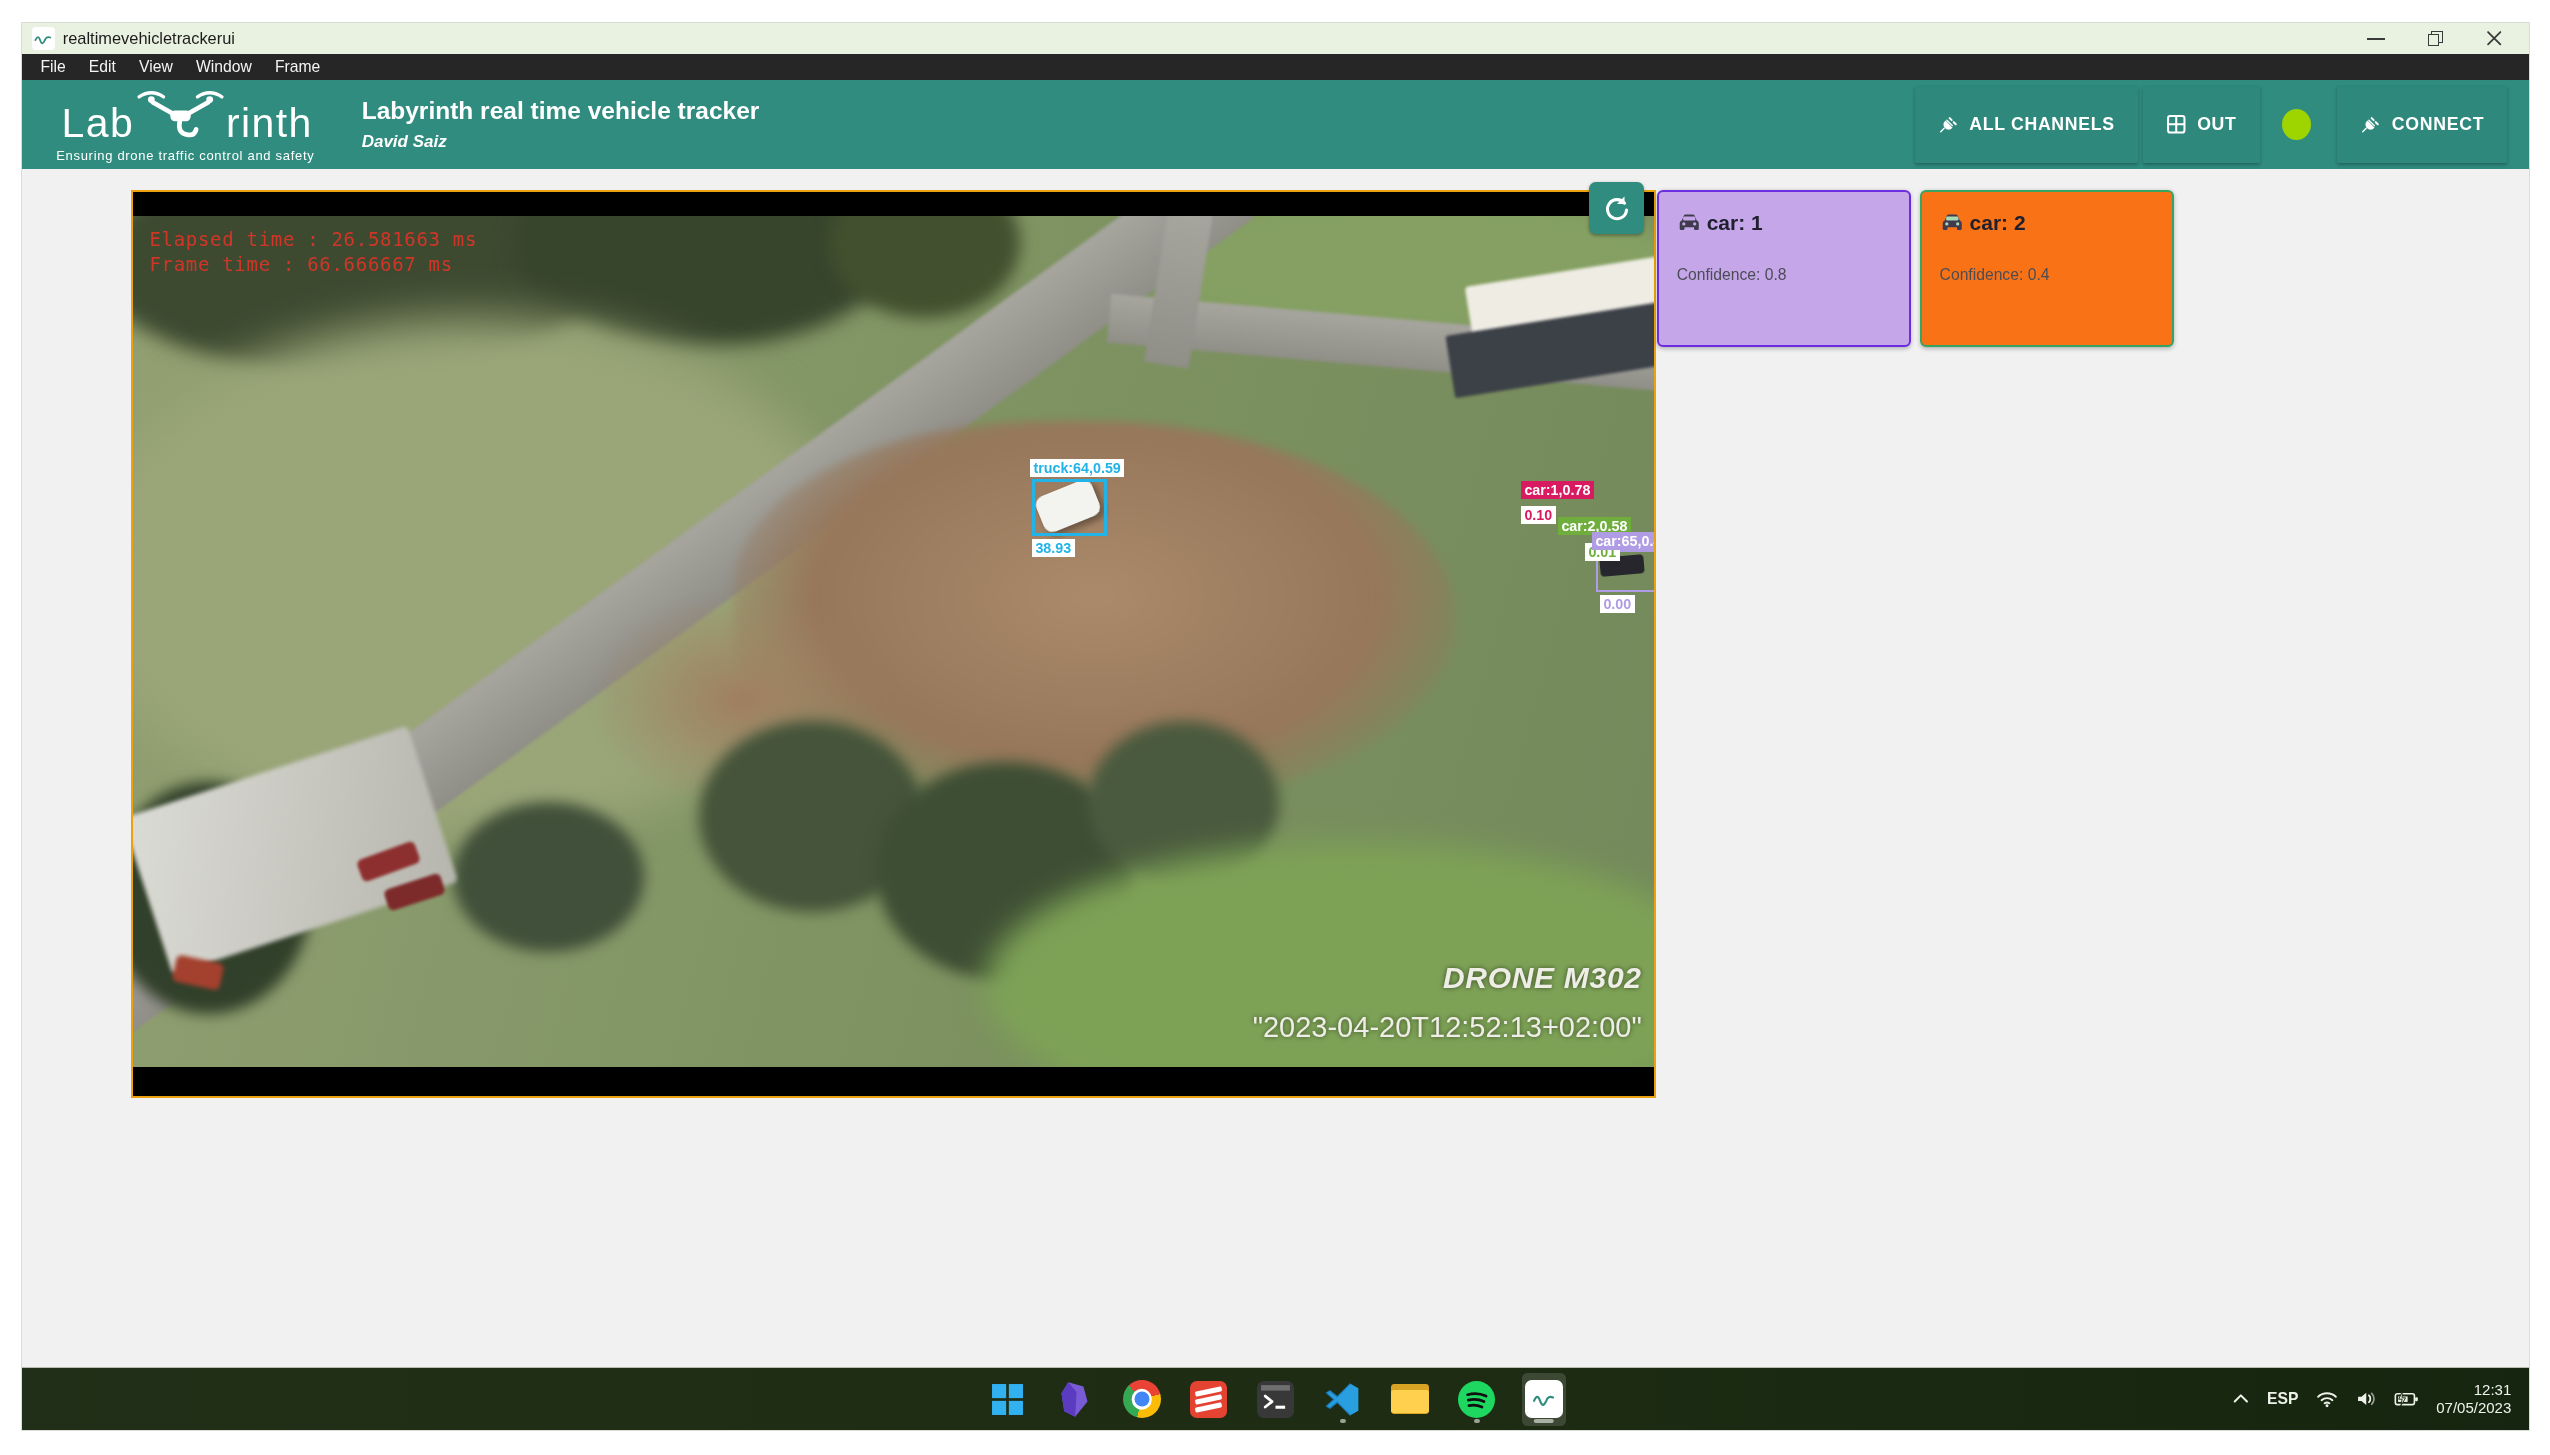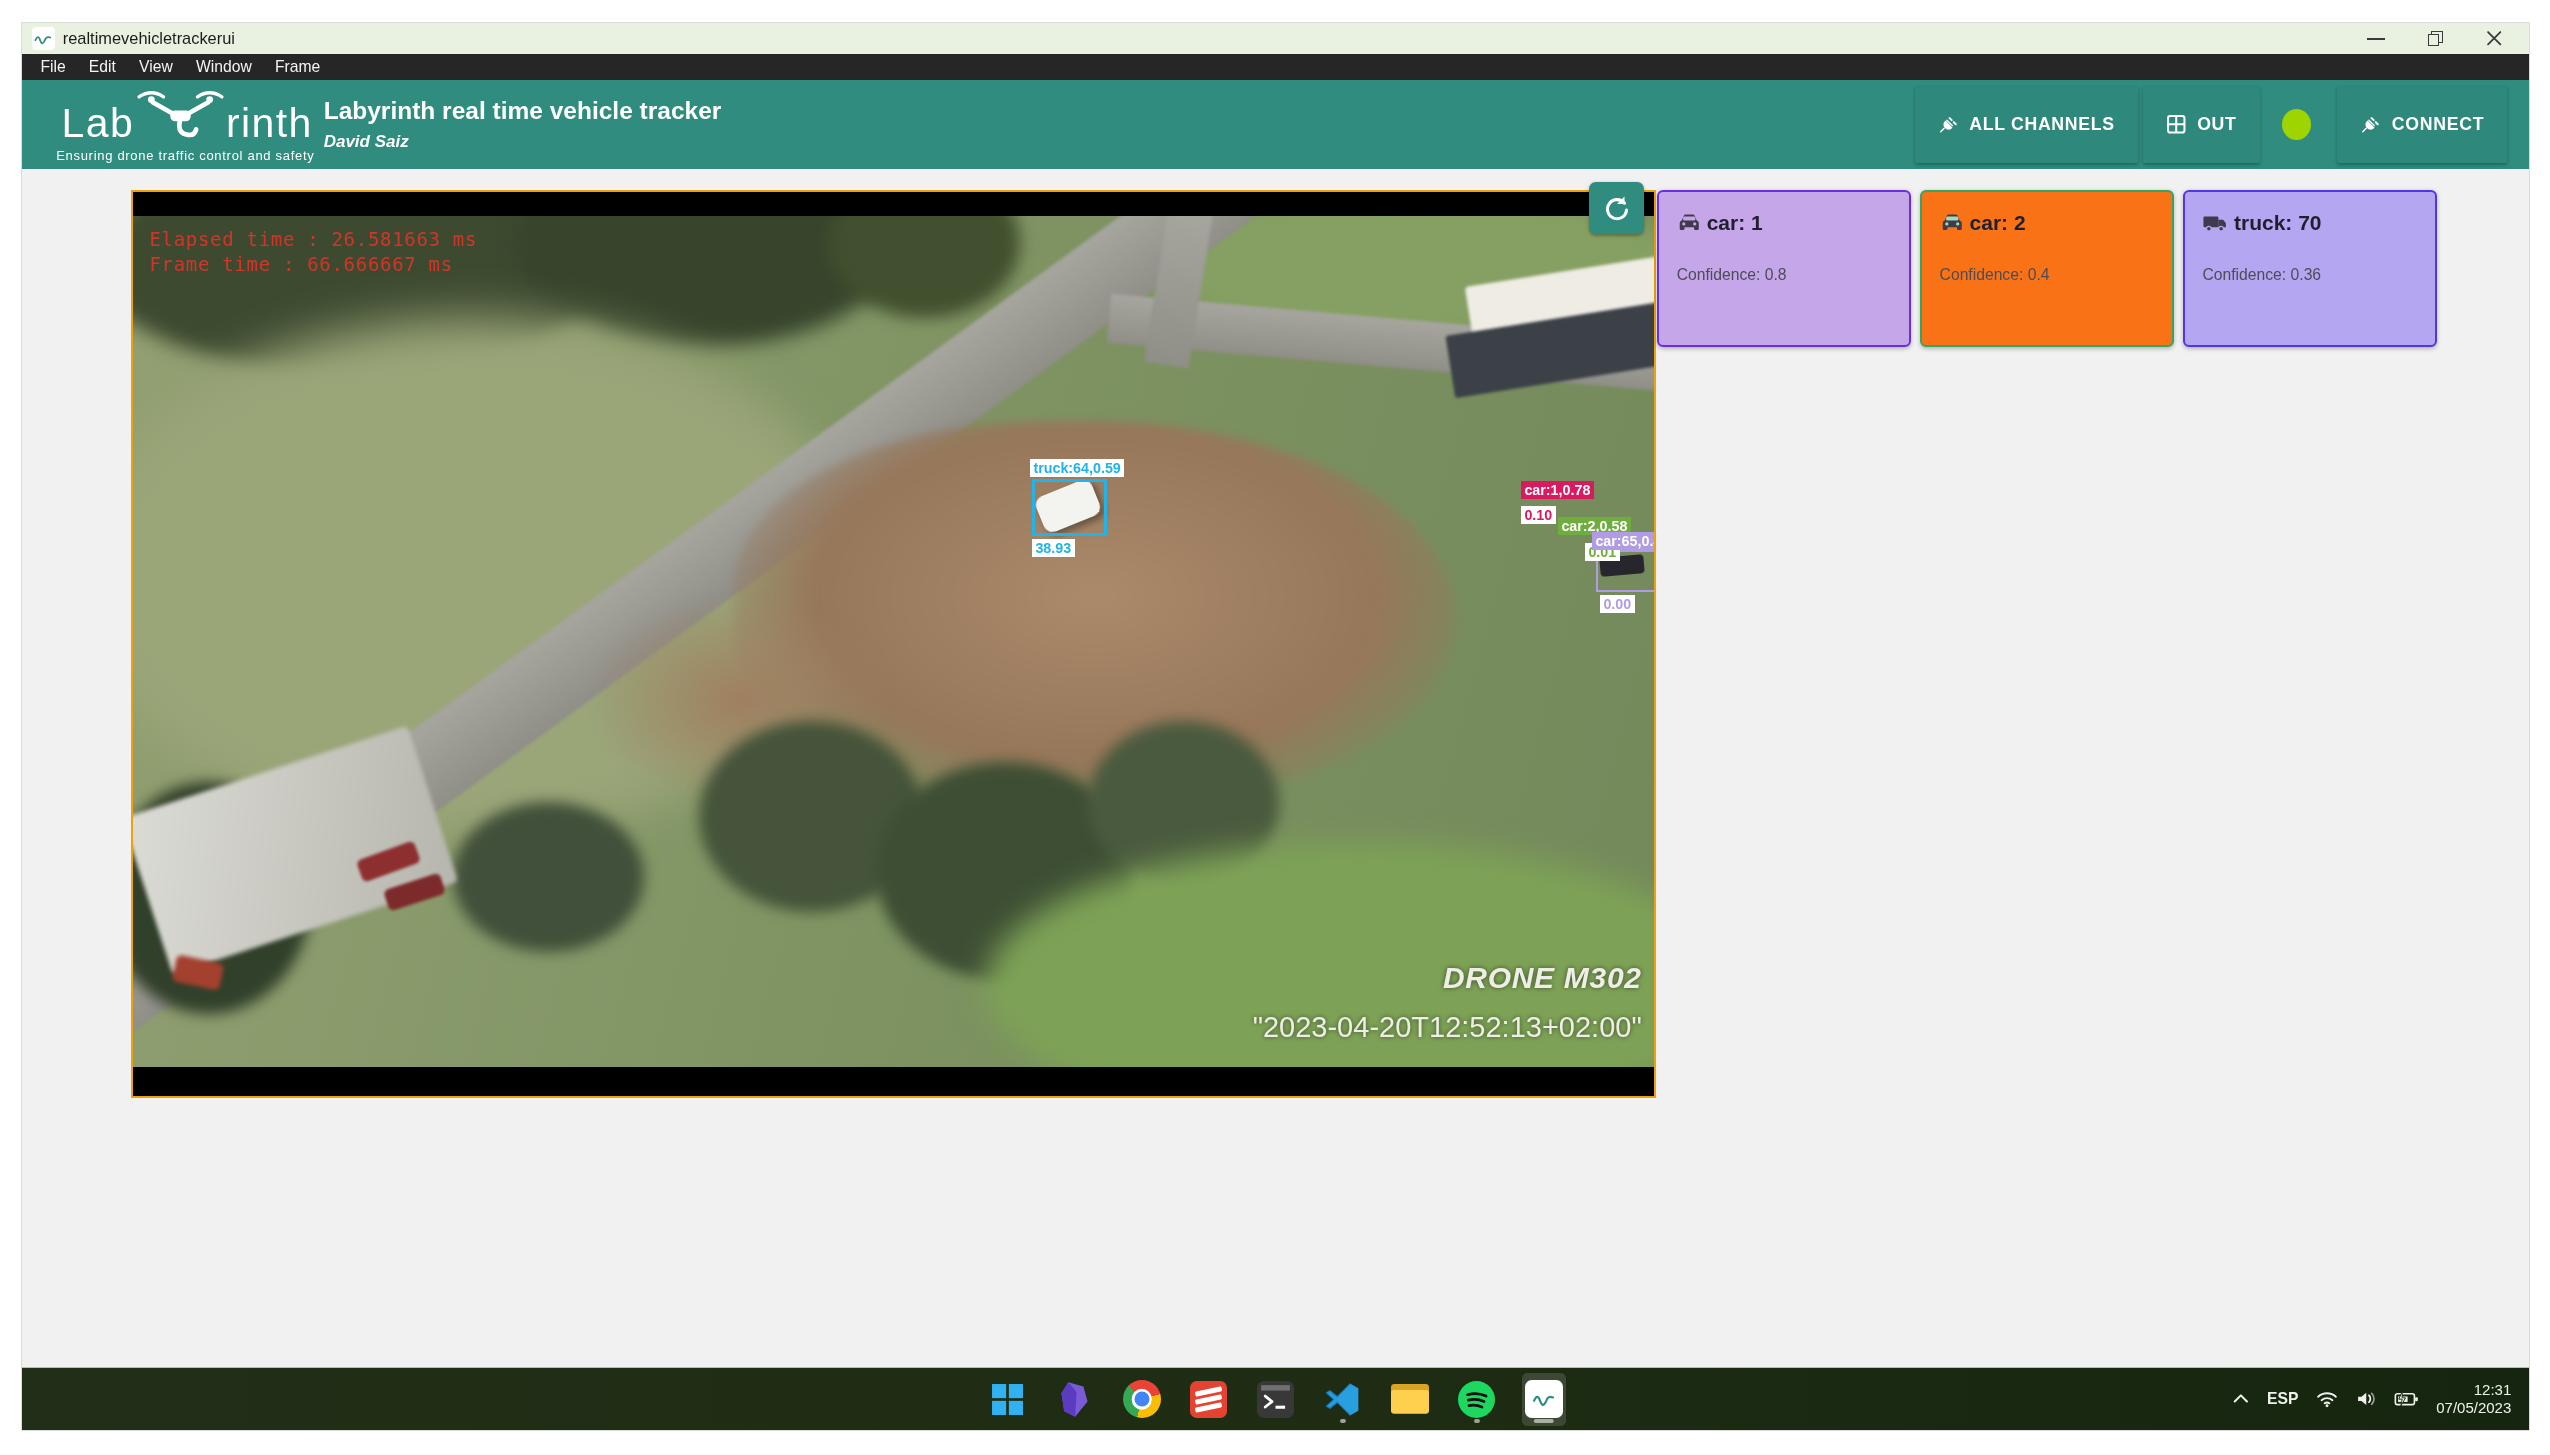--- a/index.html
+++ b/index.html
@@ -25,21 +25,21 @@
   .menubar{height:26px;background:#262626;display:flex;align-items:center;padding:0 6.8px;flex:0 0 auto;}
   .menu-item{color:#f4f4f4;font-size:15.7px;padding:0 11.6px;cursor:default;}
 
   
   .appbar{height:89px;background:#2f8c7f;display:flex;align-items:center;padding:0 17.7px;flex:0 0 auto;position:relative;}
   .brand{display:flex;flex-direction:column;align-items:center;color:#fff;margin-left:11px;width:273px;}
   .brand-row{display:flex;align-items:flex-end;line-height:0.9;}
   .brand-txt{font-size:41px;font-weight:400;letter-spacing:1.4px;color:#fff;}
   .drone-svg{margin:0 1.4px -1.4px 1.4px;}
   .tagline{font-size:13px;letter-spacing:0.7px;margin-top:5.5px;color:#fff;align-self:flex-start;padding-left:5.5px;}
-  .titles{color:#fff;}
+  .titles{margin-left:38px;color:#fff;}
   .app-title{font-size:24.5px;font-weight:bold;}
   .app-subtitle{font-size:17px;font-style:italic;font-weight:bold;margin-top:6.8px;}
   .actions{margin-left:auto;display:flex;align-items:center;height:100%;padding:5.5px 4.1px;}
   .hbtn{display:flex;align-items:center;gap:11px;background:#2e897c;border:none;color:#fff;
         font-family:"Liberation Sans",sans-serif;font-size:17.7px;font-weight:bold;letter-spacing:0.7px;
         height:76px;padding:0 23px;margin-left:4.8px;cursor:pointer;
         box-shadow:0 1.4px 3.4px rgba(0,0,0,.28);border-radius:1.4px;}
   .status-dot{width:29px;height:31px;border-radius:50%;margin:0 22px;}
 
   
@@ -294,32 +294,20 @@
             <path d="M7 14 l3 -7 a3 3 0 0 1 3 -2 h10 a3 3 0 0 1 3 2 l3 7 a4 4 0 0 1 3 4 v8 a2 2 0 0 1 -2 2 h-3 a2 2 0 0 1 -2 -2 v-2 H11 v2 a2 2 0 0 1 -2 2 H6 a2 2 0 0 1 -2 -2 v-8 a4 4 0 0 1 3 -4 z" fill="#3f3a4d"></path>
             <rect x="9" y="8" width="18" height="6" rx="2" fill="#a7d9b5"></rect>
             <circle cx="10" cy="19" r="2.4" fill="#a7d9b5"></circle>
                 <circle cx="26" cy="19" r="2.4" fill="#a7d9b5"></circle>
           </svg>
           <span>car: 2</span>
         </div>
         <div class="card-conf">Confidence: 0.4</div>
       </div>
 
-      <div class="card" style="background-color: rgb(181, 166, 241); border-color: rgb(84, 51, 234);">
-        <div class="card-head">
-          <svg width="26" height="24.5" viewBox="0 0 38 36">
-            <rect x="2" y="8" width="22" height="16" rx="2" fill="#3f3a4d"></rect>
-            <path d="M24 13 h7 l4 5 v6 h-11 z" fill="#3f3a4d"></path>
-            <circle cx="10" cy="26" r="3.4" fill="#3f3a4d" stroke="#b5a6f1" stroke-width="1.6"></circle>
-            <circle cx="28" cy="26" r="3.4" fill="#3f3a4d" stroke="#b5a6f1" stroke-width="1.6"></circle>
-          </svg>
-          <span>truck: 70</span>
-        </div>
-        <div class="card-conf">Confidence: 0.36</div>
-      </div>
     </div>
   </div>
 
   <div class="taskbar">
     <div class="tb-center">
       <div class="tb-item">
         <svg width="35" height="35" viewBox="0 0 52 52">
           <rect x="3" y="3" width="21" height="21" fill="#31b1f0"></rect>
               <rect x="28" y="3" width="21" height="21" fill="#31b1f0"></rect>
           <rect x="3" y="28" width="21" height="21" fill="#31b1f0"></rect>

